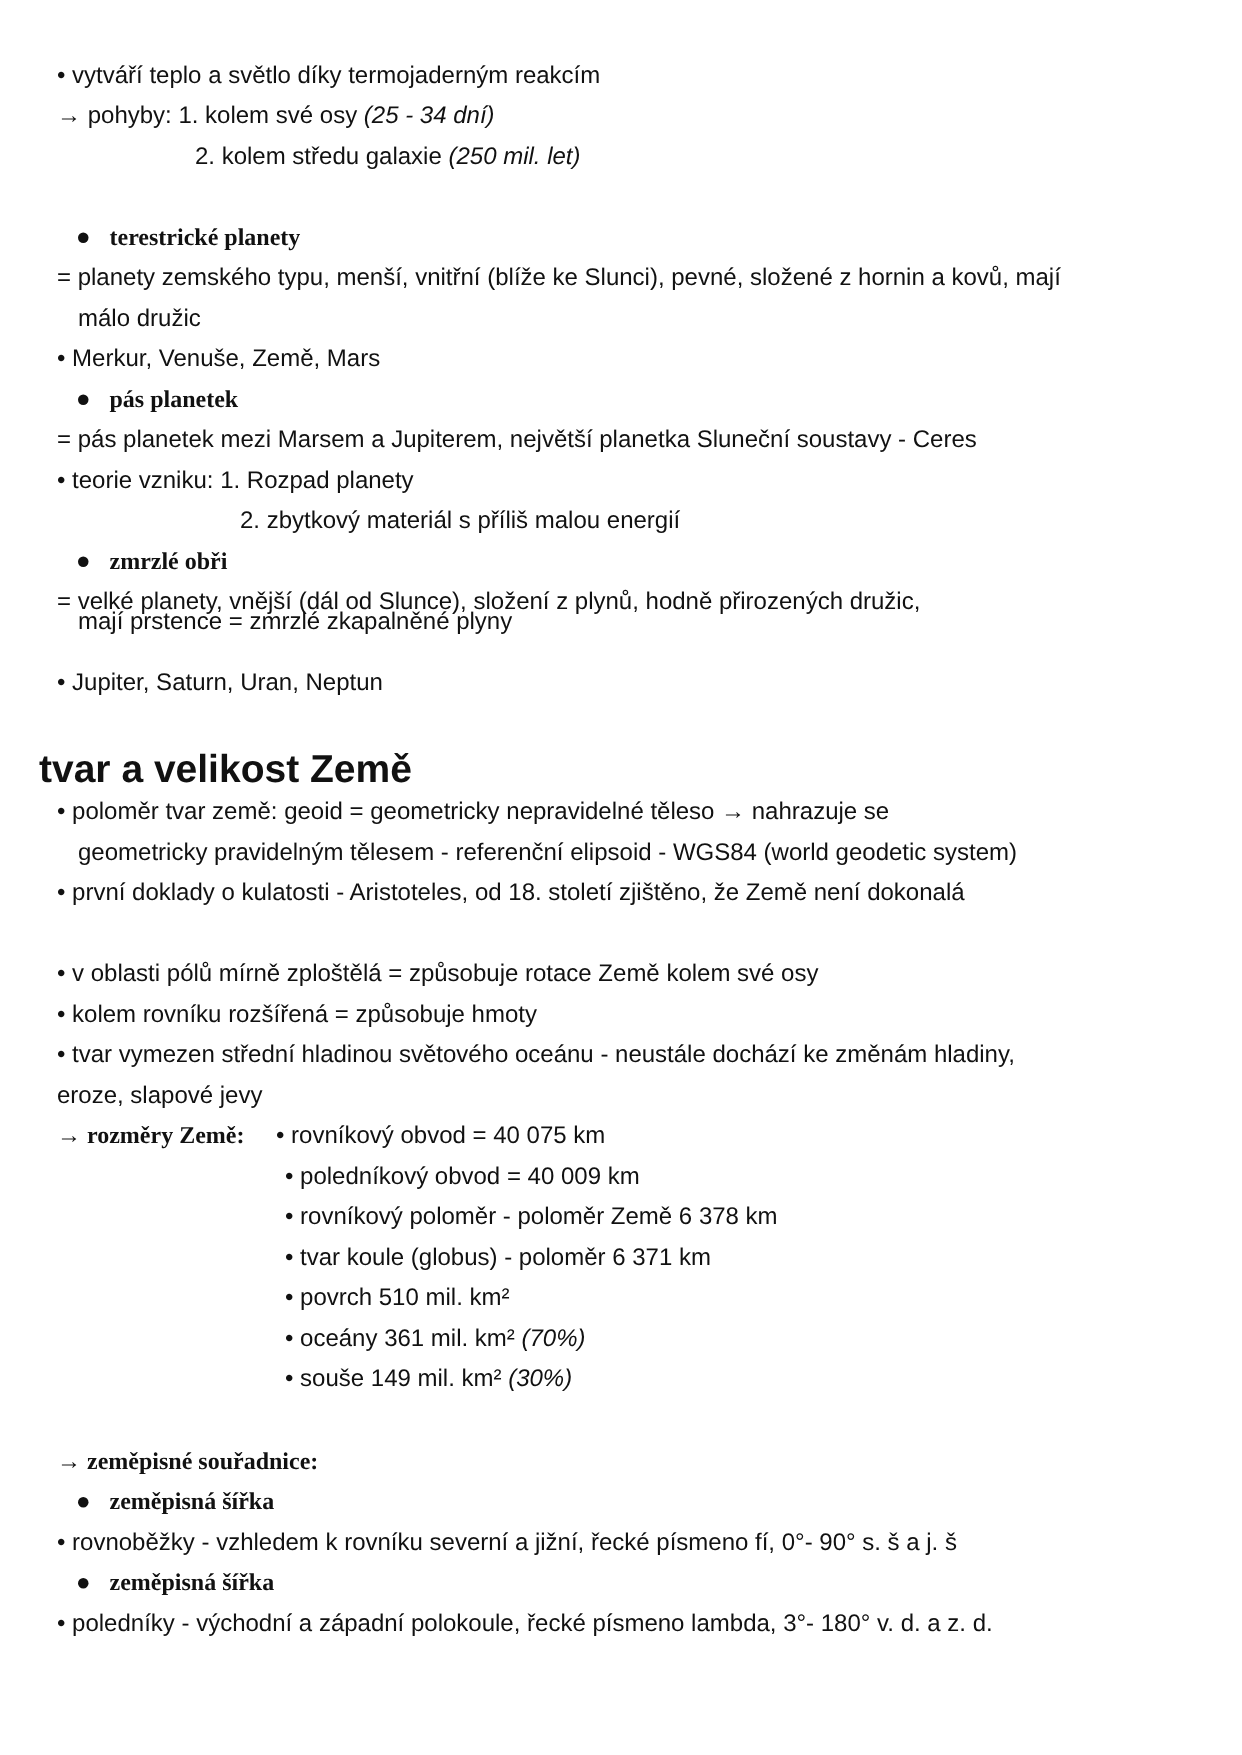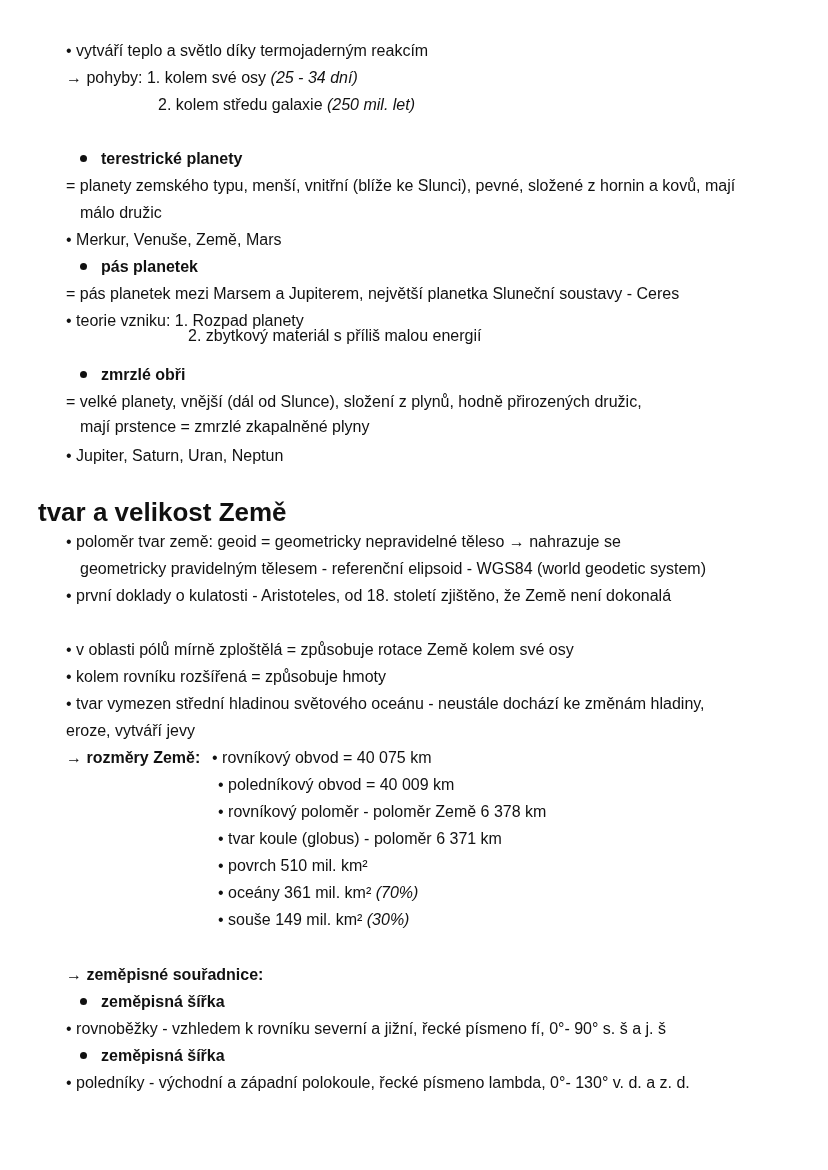--- a/index.html
+++ b/index.html
@@ -1,26 +1,26 @@
 <!DOCTYPE html>
 <html><head>
 <meta charset="utf-8">
 <style>
   html, body { margin: 0; padding: 0; background: #ffffff; }
   body {
     width: 828px; height: 1170px; position: relative; overflow: hidden;
     font-family: "Liberation Sans", "DejaVu Sans", sans-serif;
     color: #111111; font-size: 16px;
   }
-  .ln { position: absolute; left: 38px; white-space: nowrap; line-height: 20px; margin-left: 28px; }
-  .b { font-weight: bold; }
+  .ln { position: absolute; left: 38px; white-space: nowrap; line-height: 20px; }
+  .b { font-weight: bold; font-family: Liberation Serif, serif; }
   .i { font-style: italic; }
   .u { }
   .dot { display: inline-block; width: 7px; height: 7px; border-radius: 50%; background: #111; margin: 0 14px 2px 14px; vertical-align: middle; }
-  .h { position: absolute; left: 38px; font-size: 26px; font-weight: bold; line-height: 30px; white-space: nowrap; }
+  .h { position: absolute; left: 26px; font-size: 26px; font-weight: bold; line-height: 30px; white-space: nowrap; }
 </style>
 </head>
 <body>
 
 <div class="ln" style="top:41px">• vytváří teplo a světlo díky termojaderným reakcím</div>
 <div class="ln" style="top:68px">
   <span>→ </span>
   <span class="u">pohyby</span><span>: 1. kolem své osy </span><span class="i">(25 - 34 dní)</span>
 </div>
 <div class="ln" style="top:95px; left:130px">
@@ -30,44 +30,44 @@
 <div class="ln b" style="top:149px; left:38px"><span class="dot"></span><span>terestrické planety</span></div>
 <div class="ln" style="top:176px">= planety zemského typu, menší, vnitřní (blíže ke Slunci), pevné, složené z hornin a kovů, mají</div>
 <div class="ln" style="top:203px; left:52px">málo družic</div>
 <div class="ln" style="top:230px">• Merkur, Venuše, Země, Mars</div>
 
 <div class="ln b" style="top:257px"><span class="dot"></span><span>pás planetek</span></div>
 <div class="ln" style="top:284px">= pás planetek mezi Marsem a Jupiterem, největší planetka Sluneční soustavy - Ceres</div>
 <div class="ln" style="top:311px">
   <span>• </span><span class="u">teorie vzniku</span><span>: 1. Rozpad planety</span>
 </div>
-<div class="ln" style="top:326px; left:160px">2. zbytkový materiál s příliš malou energií</div>
+<div class="ln" style="top:338px; left:160px">2. zbytkový materiál s příliš malou energií</div>
 
 <div class="ln b" style="top:365px"><span class="dot"></span><span>zmrzlé obři</span></div>
 <div class="ln" style="top:392px">= velké planety, vnější (dál od Slunce), složení z plynů, hodně přirozených družic,</div>
-<div class="ln" style="top:417px; left:52px">mají prstence = zmrzlé zkapalněné plyny</div>
+<div class="ln" style="top:405px; left:52px">mají prstence = zmrzlé zkapalněné plyny</div>
 <div class="ln" style="top:446px">• Jupiter, Saturn, Uran, Neptun</div>
 
 <div class="h" style="top:497px">tvar a velikost Země</div>
 <div class="ln" style="top:532px">
   <span>• poloměr tvar země: </span><span class="u">geoid</span><span> = geometricky nepravidelné těleso →  nahrazuje se</span>
 </div>
 <div class="ln" style="top:559px; left:52px">geometricky pravidelným tělesem - referenční elipsoid - WGS84 (world geodetic system)</div>
 <div class="ln" style="top:586px">• první doklady o kulatosti - Aristoteles, od 18. století zjištěno, že Země není dokonalá</div>
 <div class="ln" style="top:640px">• v oblasti pólů mírně zploštělá = způsobuje rotace Země kolem své osy</div>
 <div class="ln" style="top:667px">• kolem rovníku rozšířená = způsobuje hmoty</div>
 <div class="ln" style="top:694px">• tvar vymezen střední hladinou světového oceánu - neustále dochází ke změnám hladiny,</div>
-<div class="ln" style="top:721px">eroze, vytváří jevy</div>
+<div class="ln" style="top:721px">eroze, slapové jevy</div>
 
 <div class="ln b" style="top:748px">→ rozměry Země:</div>
 <div class="ln" style="top:748px; left:184px"><span> • rovníkový obvod = 40 075 km</span><span class="i"></span></div>
 <div class="ln" style="top:775px; left:190px"><span>• poledníkový obvod = 40 009 km</span><span class="i"></span></div>
 <div class="ln" style="top:802px; left:190px"><span>• rovníkový poloměr - poloměr Země 6 378 km</span><span class="i"></span></div>
 <div class="ln" style="top:829px; left:190px"><span>• tvar koule (globus) - poloměr 6 371 km</span><span class="i"></span></div>
 <div class="ln" style="top:856px; left:190px"><span>• povrch 510 mil. km²</span><span class="i"></span></div>
 <div class="ln" style="top:883px; left:190px"><span>• oceány 361 mil. km² </span><span class="i">(70%)</span></div>
 <div class="ln" style="top:910px; left:190px"><span>• souše 149 mil. km² </span><span class="i">(30%)</span></div>
 
 <div class="ln b" style="top:965px">→ zeměpisné souřadnice:</div>
 <div class="ln b" style="top:992px"><span class="dot"></span><span>zeměpisná šířka</span></div>
 <div class="ln" style="top:1019px">• rovnoběžky - vzhledem k rovníku severní a jižní, řecké písmeno fí, 0°- 90° s. š a j. š</div>
 <div class="ln b" style="top:1046px"><span class="dot"></span><span>zeměpisná šířka</span></div>
-<div class="ln" style="top:1073px">• poledníky - východní a západní polokoule, řecké písmeno lambda, 0°- 130° v. d. a z. d.</div>
+<div class="ln" style="top:1073px">• poledníky - východní a západní polokoule, řecké písmeno lambda, 3°- 180° v. d. a z. d.</div>
 
 </body></html>

